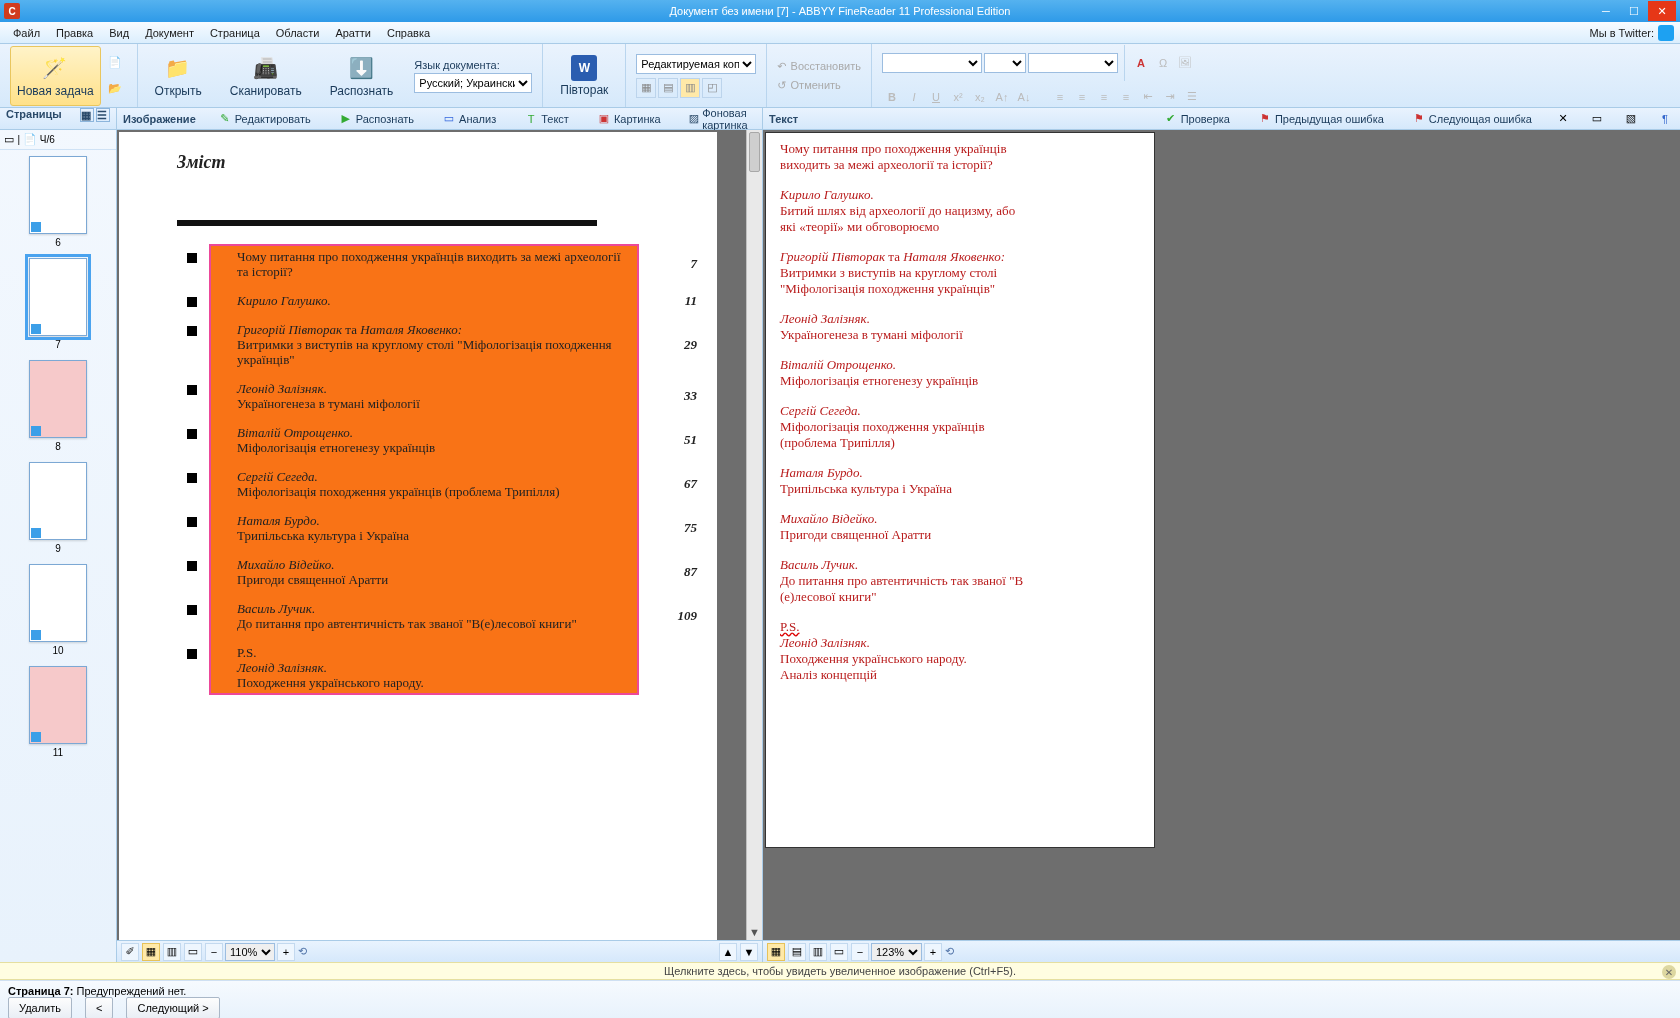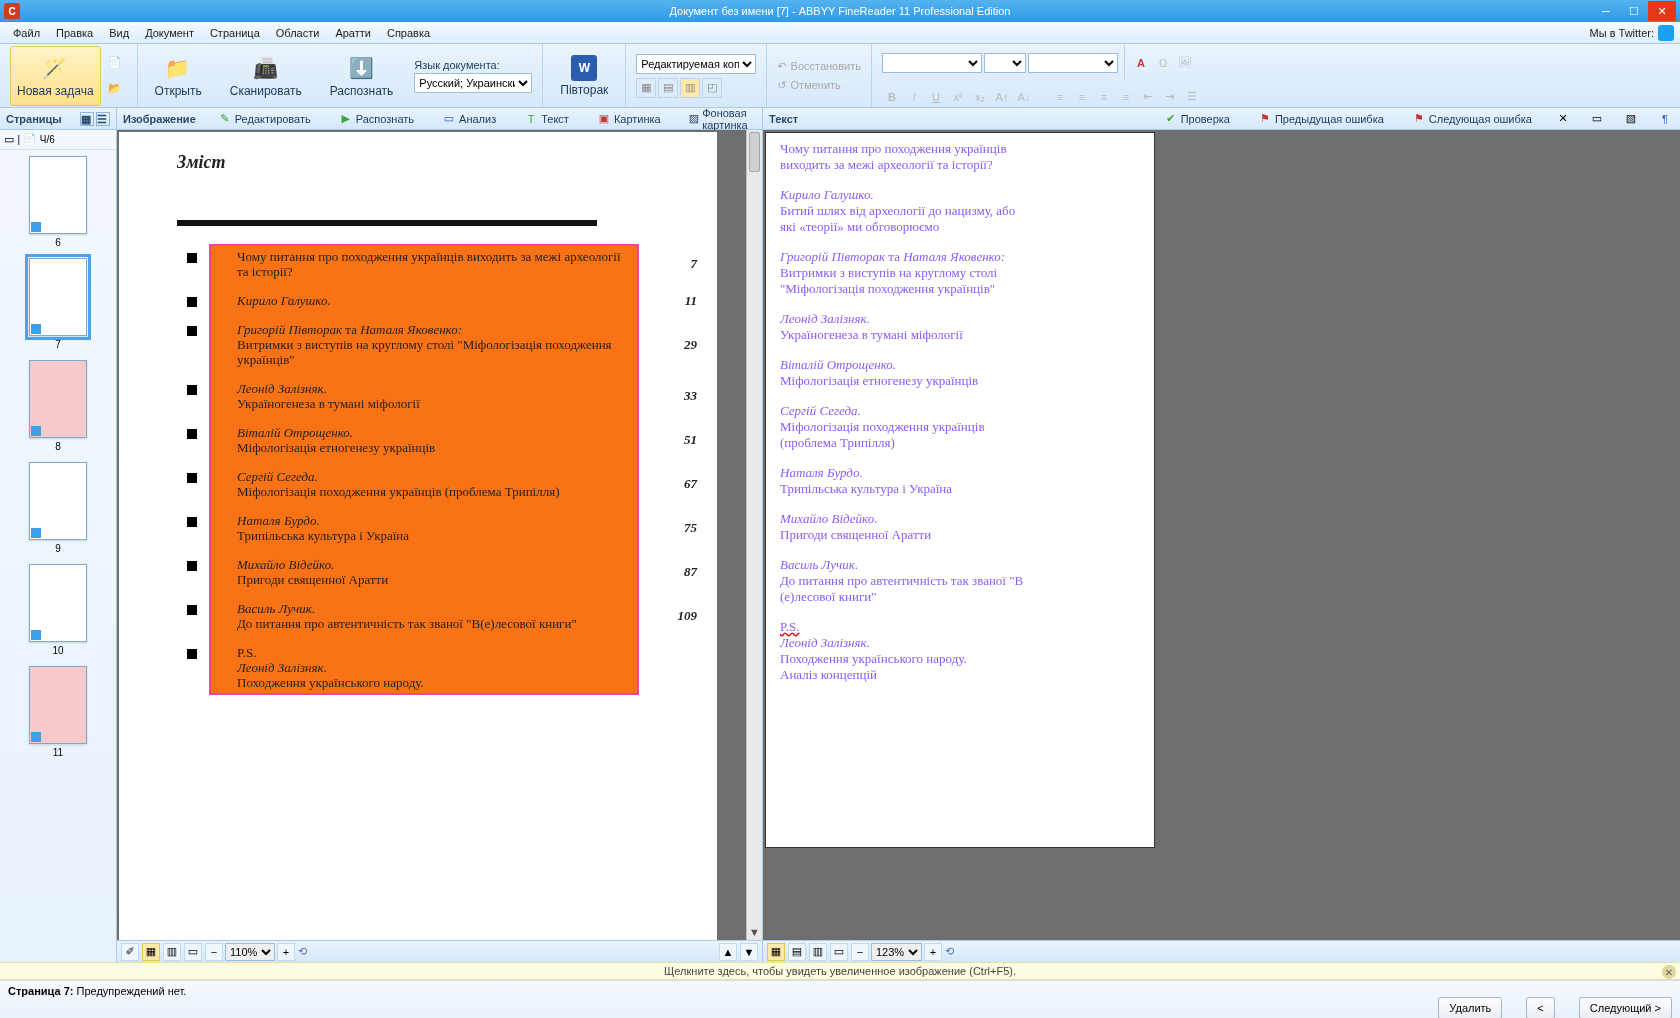--- a/index.html
+++ b/index.html
@@ -26,21 +26,21 @@
 .toolbar select{font-size:11px;border:1px solid #9cbde0;background:#fff;height:20px;}
 .toolbar .fmt-row{display:flex;gap:2px;align-items:center;}
 .toolbar .fmt-row .sep{width:1px;height:36px;background:#b9d5ee;margin:0 4px;}
 .fmtbtn{width:20px;height:20px;display:flex;align-items:center;justify-content:center;color:#888;border:1px solid transparent;}
 .fmtbtn.disabled{color:#bbb;}
 .toolbar select.small{width:100px;height:20px;}
 .toolbar select.tiny{width:42px;height:20px;}
 .toolbar select.med{width:90px;height:20px;}
 .main { display:flex; height: calc(1018px - 22px - 22px - 64px - 18px - 38px); }
 .pages-panel{ width:117px; background:linear-gradient(#f3f8fe,#e8f2fc); border-right:1px solid #a9cbe7; display:flex; flex-direction:column;}
-.panel-header{height:22px;background:linear-gradient(#e9f3fe,#d5e8fb);border-bottom:1px solid #a9cbe7;display:flex;align-items:center;padding:0 6px;font-weight:bold;color:#2a4a6a;gap:4px;}
+.panel-header{height:22px;background:linear-gradient(#e9f3fe,#d5e8fb);border-bottom:1px solid #a9cbe7;display:flex;align-items:flex-start;padding:0 6px;font-weight:bold;color:#2a4a6a;gap:4px;}
 .panel-header .hdr-icons{margin-left:auto;display:flex;gap:2px;}
 .panel-subbar{height:20px;display:flex;align-items:center;padding:0 4px;gap:3px;border-bottom:1px solid #cfe2f5;}
 .thumbs{flex:1;overflow:auto;padding:6px 0;display:flex;flex-direction:column;align-items:center;gap:10px;}
 .thumb{width:62px;display:flex;flex-direction:column;align-items:center;}
 .thumb .page{width:58px;height:78px;background:#fff;border:1px solid #7ca8d4;box-shadow:0 1px 2px rgba(0,0,0,.15);position:relative;overflow:hidden;}
 .thumb.sel .page{outline:3px solid #4aa3ef;outline-offset:1px;}
 .thumb .page.pink{background:#f6c9ca;}
 .thumb .mark{position:absolute;bottom:1px;left:1px;width:10px;height:10px;background:#3c9fe8;}
 .thumb .num{margin-top:3px;font-size:10px;}
 .image-panel{ width:646px; display:flex; flex-direction:column; border-right:1px solid #a9cbe7;}
@@ -67,30 +67,30 @@
 .img-scroll .arrow{position:absolute;left:0;right:0;height:16px;display:flex;align-items:center;justify-content:center;color:#555;}
 .img-scroll .arrow.bot{bottom:0;}
 .panel-footer{height:22px;background:linear-gradient(#e9f3fe,#d5e8fb);border-top:1px solid #a9cbe7;display:flex;align-items:center;padding:0 4px;gap:3px;}
 .panel-footer .zoom{display:flex;align-items:center;gap:2px;}
 .panel-footer select{height:18px;font-size:11px;border:1px solid #9cbde0;}
 .panel-footer .ficon{width:18px;height:18px;display:flex;align-items:center;justify-content:center;border:1px solid #c3d9ef;background:#eef6fe;}
 .panel-footer .ficon.active{background:#ffe9a8;border-color:#e6c25a;}
 .panel-footer .spacer{flex:1;}
 .text-panel{flex:1;display:flex;flex-direction:column;}
 .text-view{flex:1;background:#6e6e6e;padding:2px;overflow:hidden;position:relative;}
-.text-doc{background:#fff;border:1px solid #333;width:390px;height:716px;padding:8px 14px;font-family:Georgia,'Times New Roman',serif;font-size:13px;line-height:16px;color:#8b5cf6;overflow:hidden;}
+.text-doc{background:#fff;border:1px solid #333;width:390px;height:716px;padding:8px 14px;font-family:Georgia,'Times New Roman',serif;font-size:13px;line-height:16px;color:#b91c1c;overflow:hidden;}
 .text-doc p{margin:0 0 0 0;}
 .text-doc .em{font-style:italic;}
 .text-doc .und{text-decoration:underline wavy #d00;}
 .text-doc .block{margin-bottom:14px;}
 .magnifier-hint{height:18px;background:#fffde1;border-top:1px solid #e5dfa0;border-bottom:1px solid #e5dfa0;text-align:center;font-size:11px;color:#444;display:flex;align-items:center;justify-content:center;position:relative;}
 .magnifier-hint .close-x{position:absolute;right:4px;top:2px;width:14px;height:14px;border-radius:7px;background:#ddd7a0;display:flex;align-items:center;justify-content:center;font-size:10px;color:#666;}
 .statusbar{height:38px;background:linear-gradient(#f6fafe,#e8f2fc);border-top:1px solid #cfe0f2;padding:4px 8px 6px;display:flex;flex-direction:column;justify-content:space-between;}
 .statusbar .row{display:flex;align-items:center;}
-.statusbar .row2{justify-content:flex-end;gap:24px;}
+.statusbar .row2{gap:13px;}
 .statusbar .btn{height:22px;padding:0 10px;border:1px solid #a9b7c7;background:linear-gradient(#fdfdfd,#e9eef5);border-radius:2px;display:flex;align-items:center;}
 .red{color:#c33;}
 .green{color:#3a3;}
 .blue{color:#36d;}
 .orange{color:#e90;}
 </style>
 </head>
 <body>
 
 <div class="titlebar">

